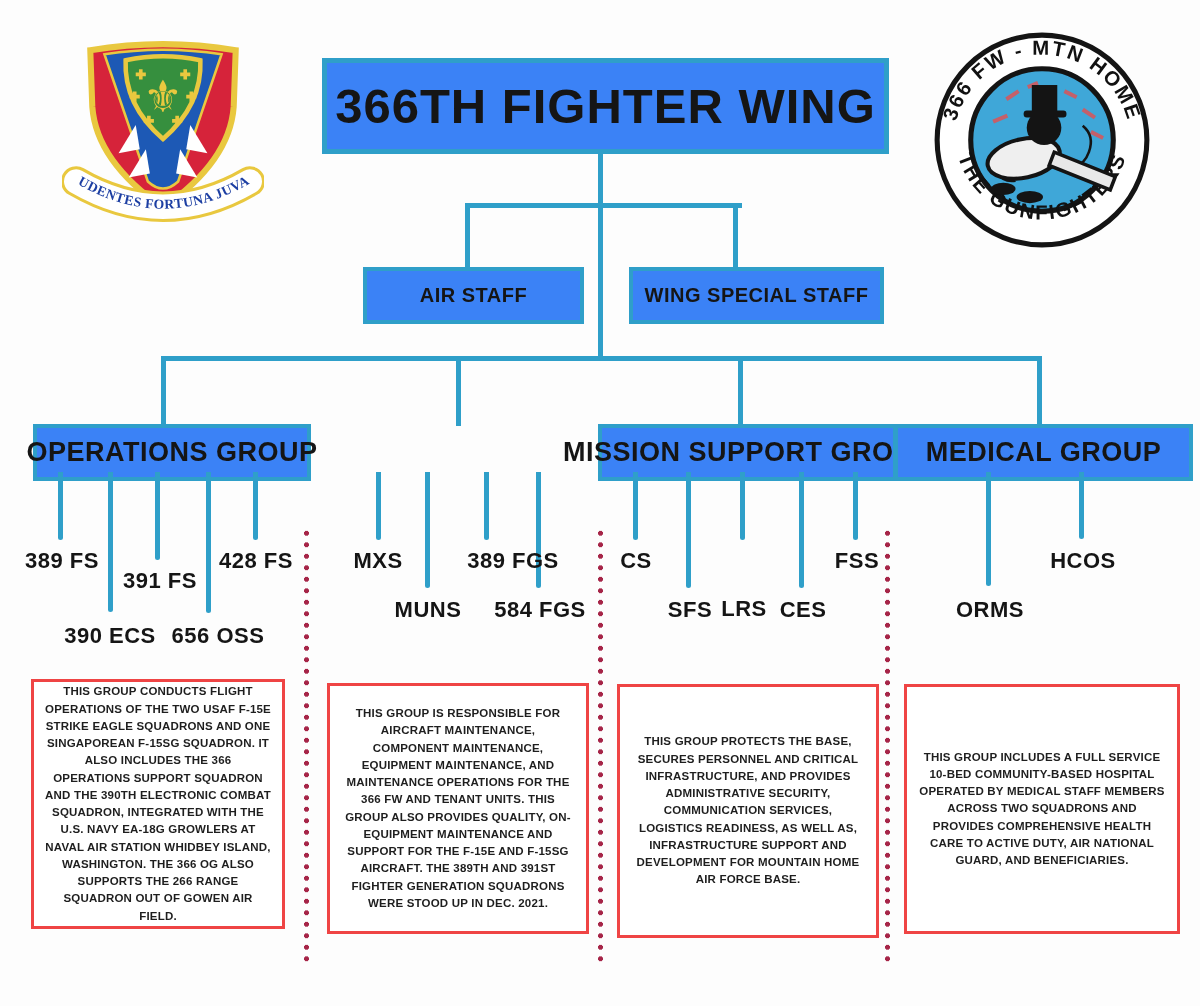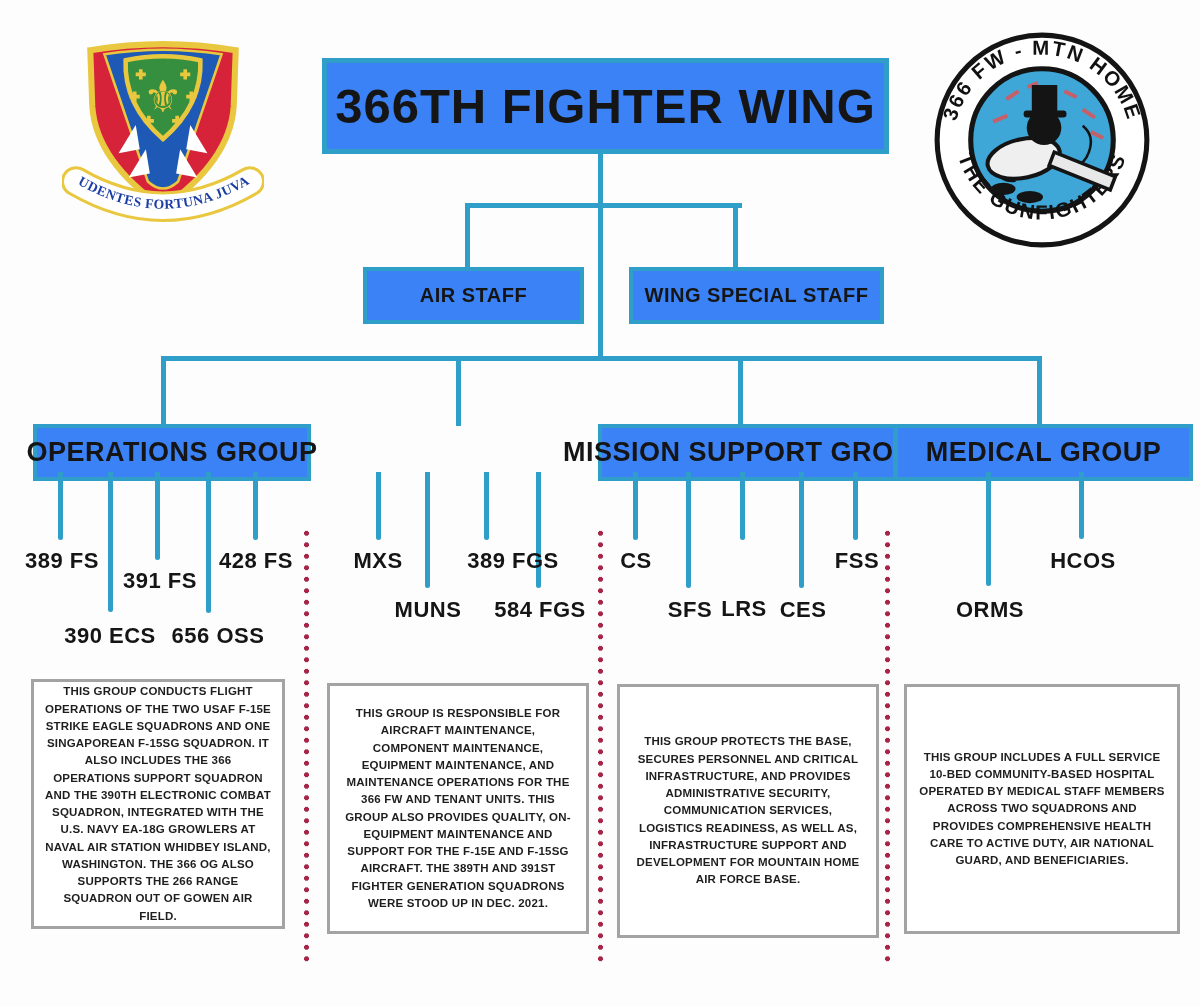--- a/index.html
+++ b/index.html
@@ -19,21 +19,21 @@
     font-weight:bold;letter-spacing:.5px;white-space:nowrap;
   }
   .title-box{border-width:5px;font-size:49px;letter-spacing:1px;}
   .staff-box{font-size:20px;}
   .group-box{font-size:27px;}
   .unit-label{
     position:absolute;transform:translateX(-50%);
     font-size:22px;font-weight:bold;letter-spacing:.5px;white-space:nowrap;
   }
   .desc-box{
-    position:absolute;background:#fff;border:3px solid #a3a3a3;
+    position:absolute;background:#fff;border:3px solid #ef4444;
     display:flex;align-items:center;justify-content:center;
     padding:12px 11px;box-sizing:border-box;
   }
   .desc-box p{
     margin:0;font-size:11.5px;font-weight:bold;line-height:1.5;
     text-align:center;letter-spacing:.2px;color:#1e1e1e;
   }
   .divider{
     position:absolute;width:7px;
     background-image:radial-gradient(circle 2.6px at 3.5px 5.5px,#a62548 98%,transparent 100%);

